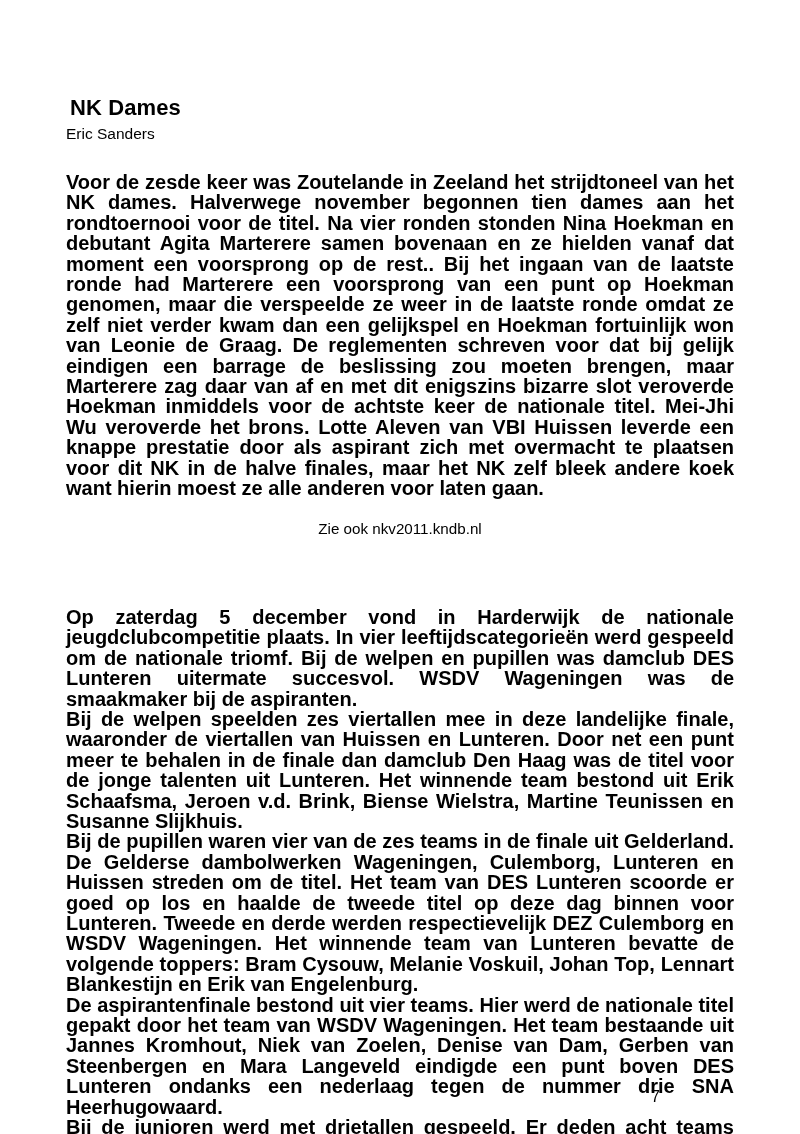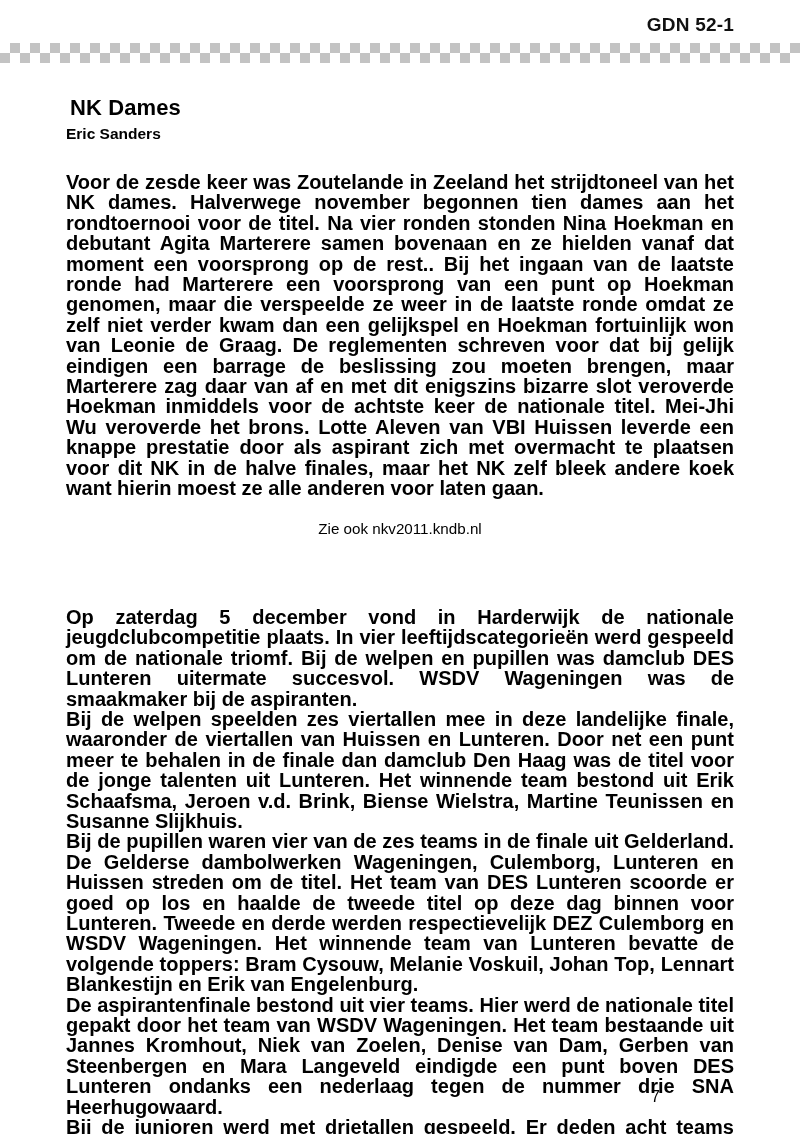--- a/index.html
+++ b/index.html
@@ -69,21 +69,20 @@
     margin: 4px;
     padding: 0;
     line-height: 24px;
     letter-spacing: 0.1px;
   }
   .byline {
     font-size: 15.5px;
     line-height: 20px;
     margin: 2px 0 0 0;
     padding: 0;
-    font-weight: bold;
   }
 
   .body-text {
     font-size: 20px;
     line-height: 20.4px;
     text-align: justify;
     text-justify: inter-word;
     margin: 0;
     padding: 0;
     hyphens: none;
@@ -116,24 +115,20 @@
     bottom: 28px;
     font-size: 16px;
     line-height: 18px;
   }
 </style>
 </head>
 <body>
 
 <div class="page">
 
-  <div class="header">
-    <div class="issue-label">GDN 52-1</div>
-    <div class="checker-band"></div>
-  </div>
 
   <div class="content">
 
     <div>
       <h1 class="section-heading">NK Dames</h1>
       <p class="byline">Eric Sanders</p>
 
       <div class="spacer-lg"></div>
 
       <p class="body-text">Voor de zesde keer was Zoutelande in Zeeland het strijdtoneel van het NK dames. Halverwege november begonnen tien dames aan het rondtoernooi voor de titel. Na vier ronden stonden Nina Hoekman en debutant Agita Marterere samen bovenaan en ze hielden vanaf dat moment een voorsprong op de rest.. Bij het ingaan van de laatste ronde had Marterere een voorsprong van een punt op Hoekman genomen, maar die verspeelde ze weer in de laatste ronde omdat ze zelf niet verder kwam dan een gelijkspel en Hoekman fortuinlijk won van Leonie de Graag. De reglementen schreven voor dat bij gelijk eindigen een barrage de beslissing zou moeten brengen, maar Marterere zag daar van af en met dit enigszins bizarre slot veroverde Hoekman inmiddels voor de achtste keer de nationale titel. Mei-Jhi Wu veroverde het brons. Lotte Aleven van VBI Huissen leverde een knappe prestatie door als aspirant zich met overmacht te plaatsen voor dit NK in de halve finales, maar het NK zelf bleek andere koek want hierin moest ze alle anderen voor laten gaan.</p>

